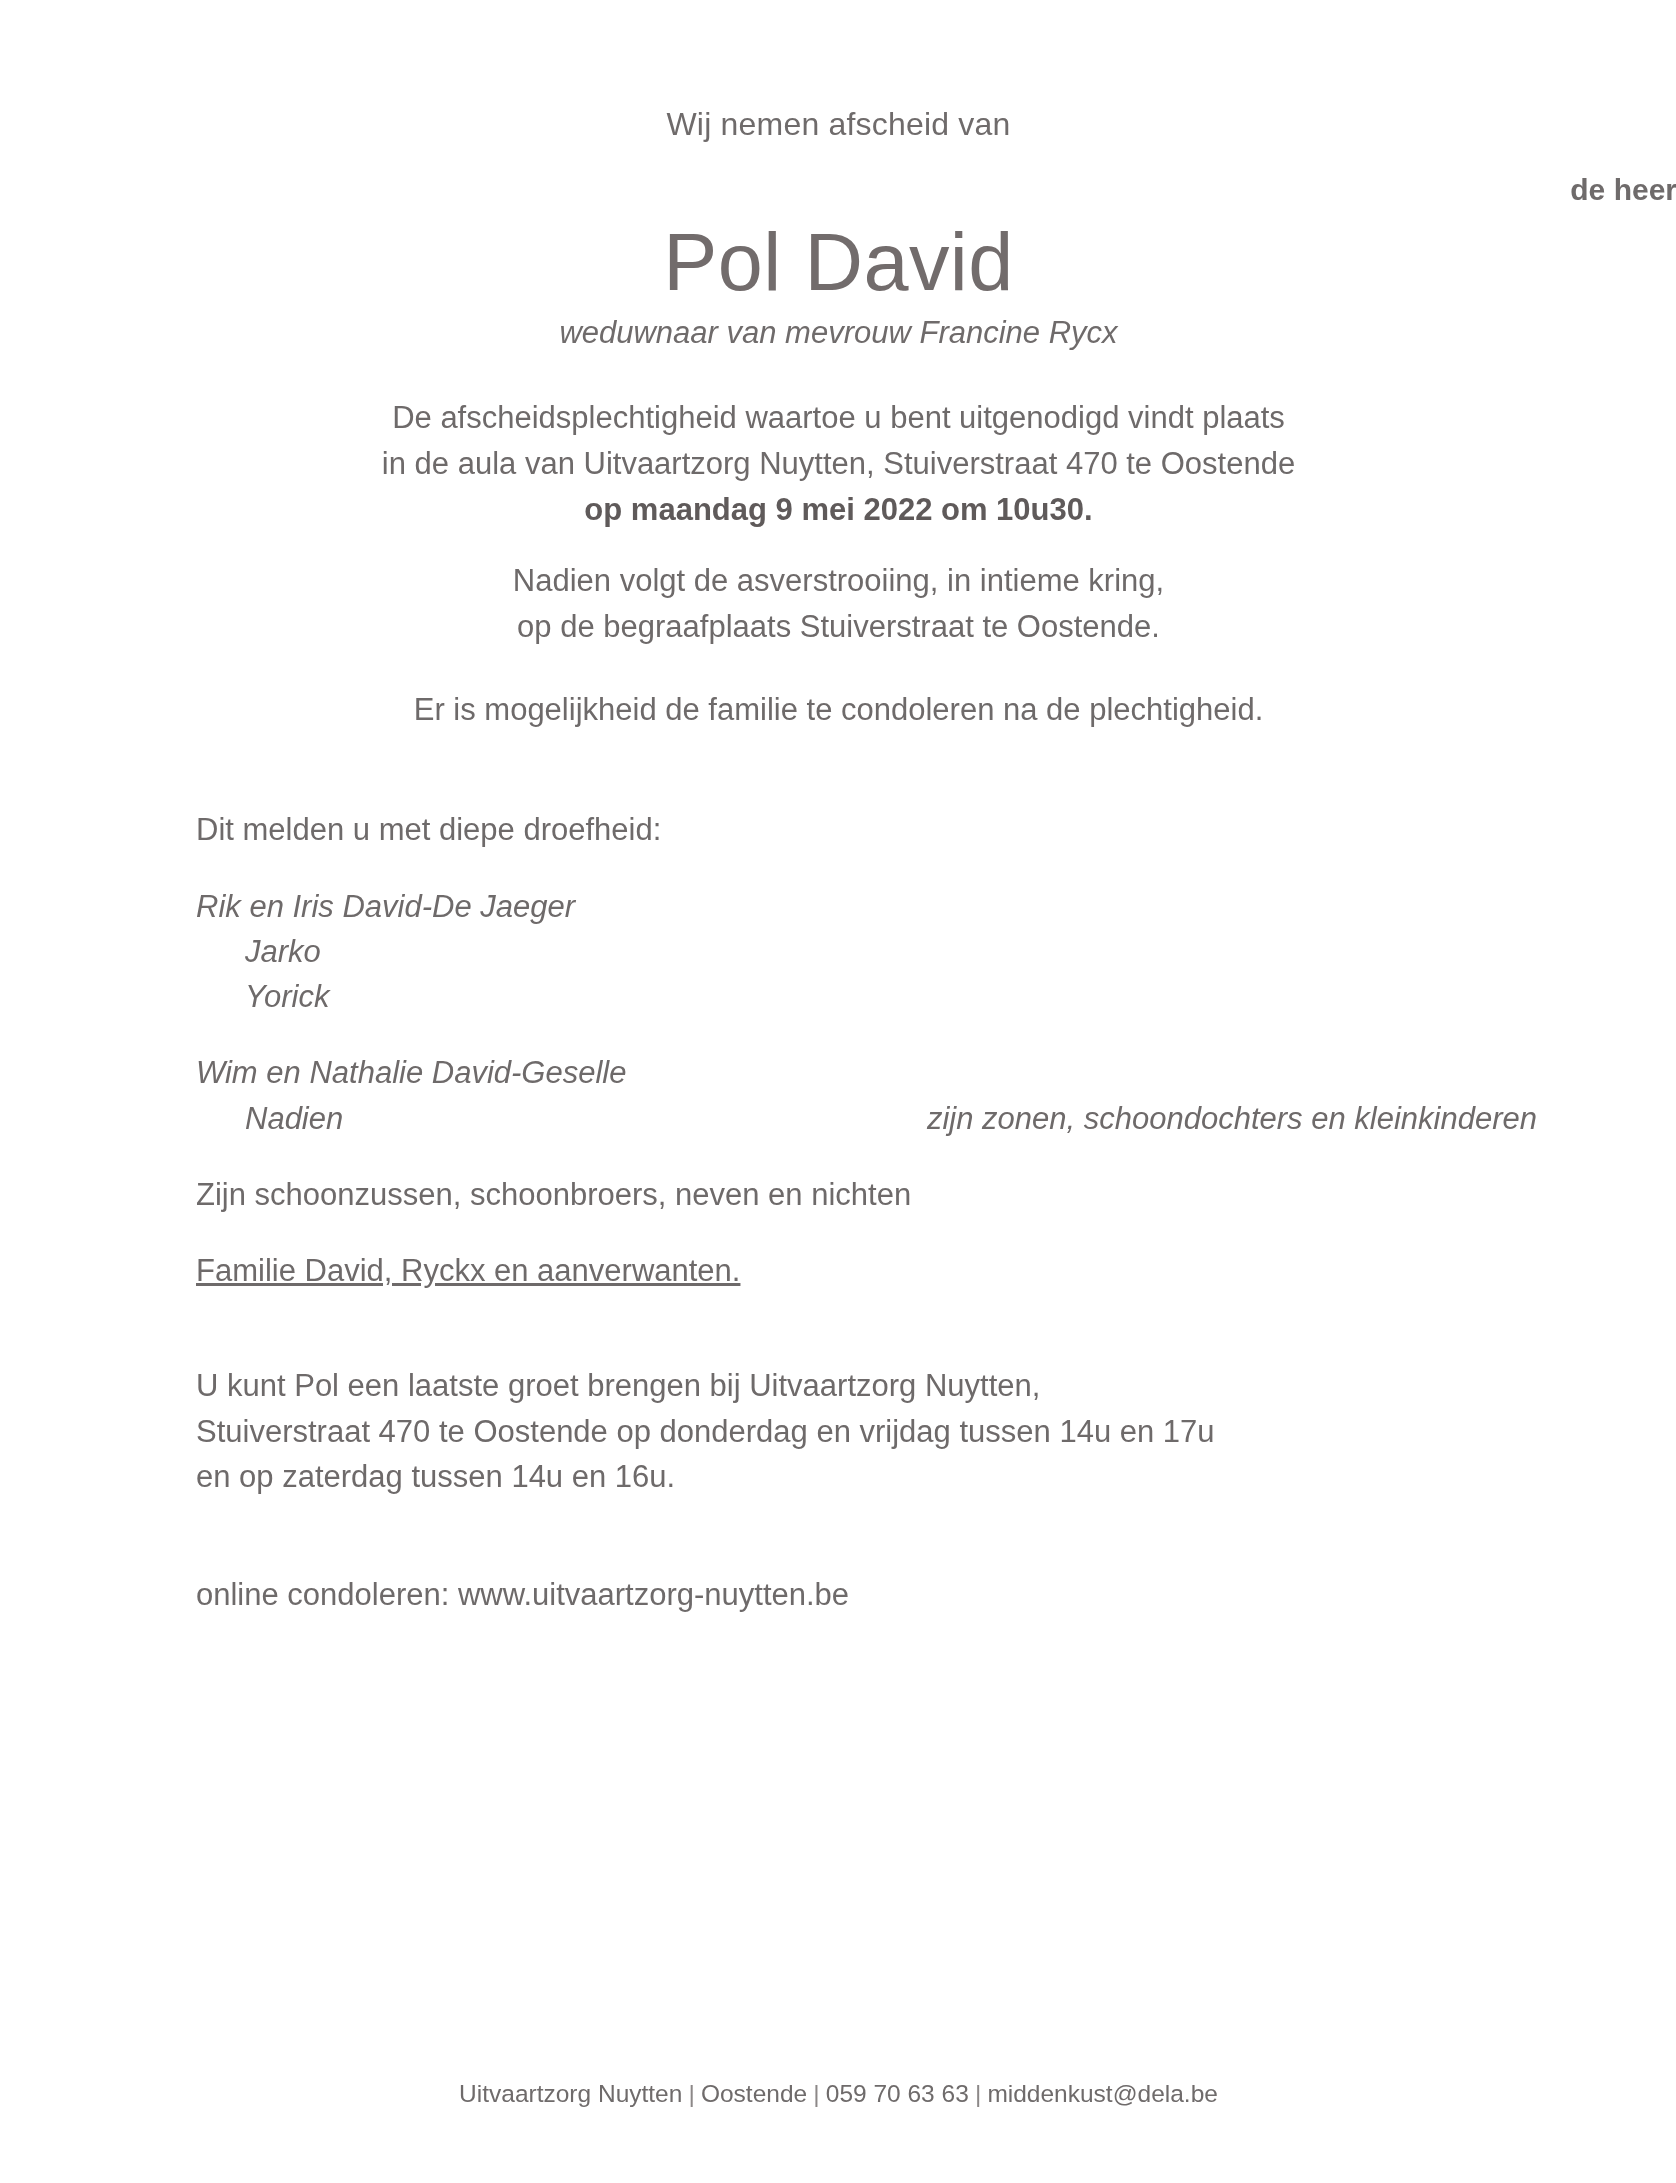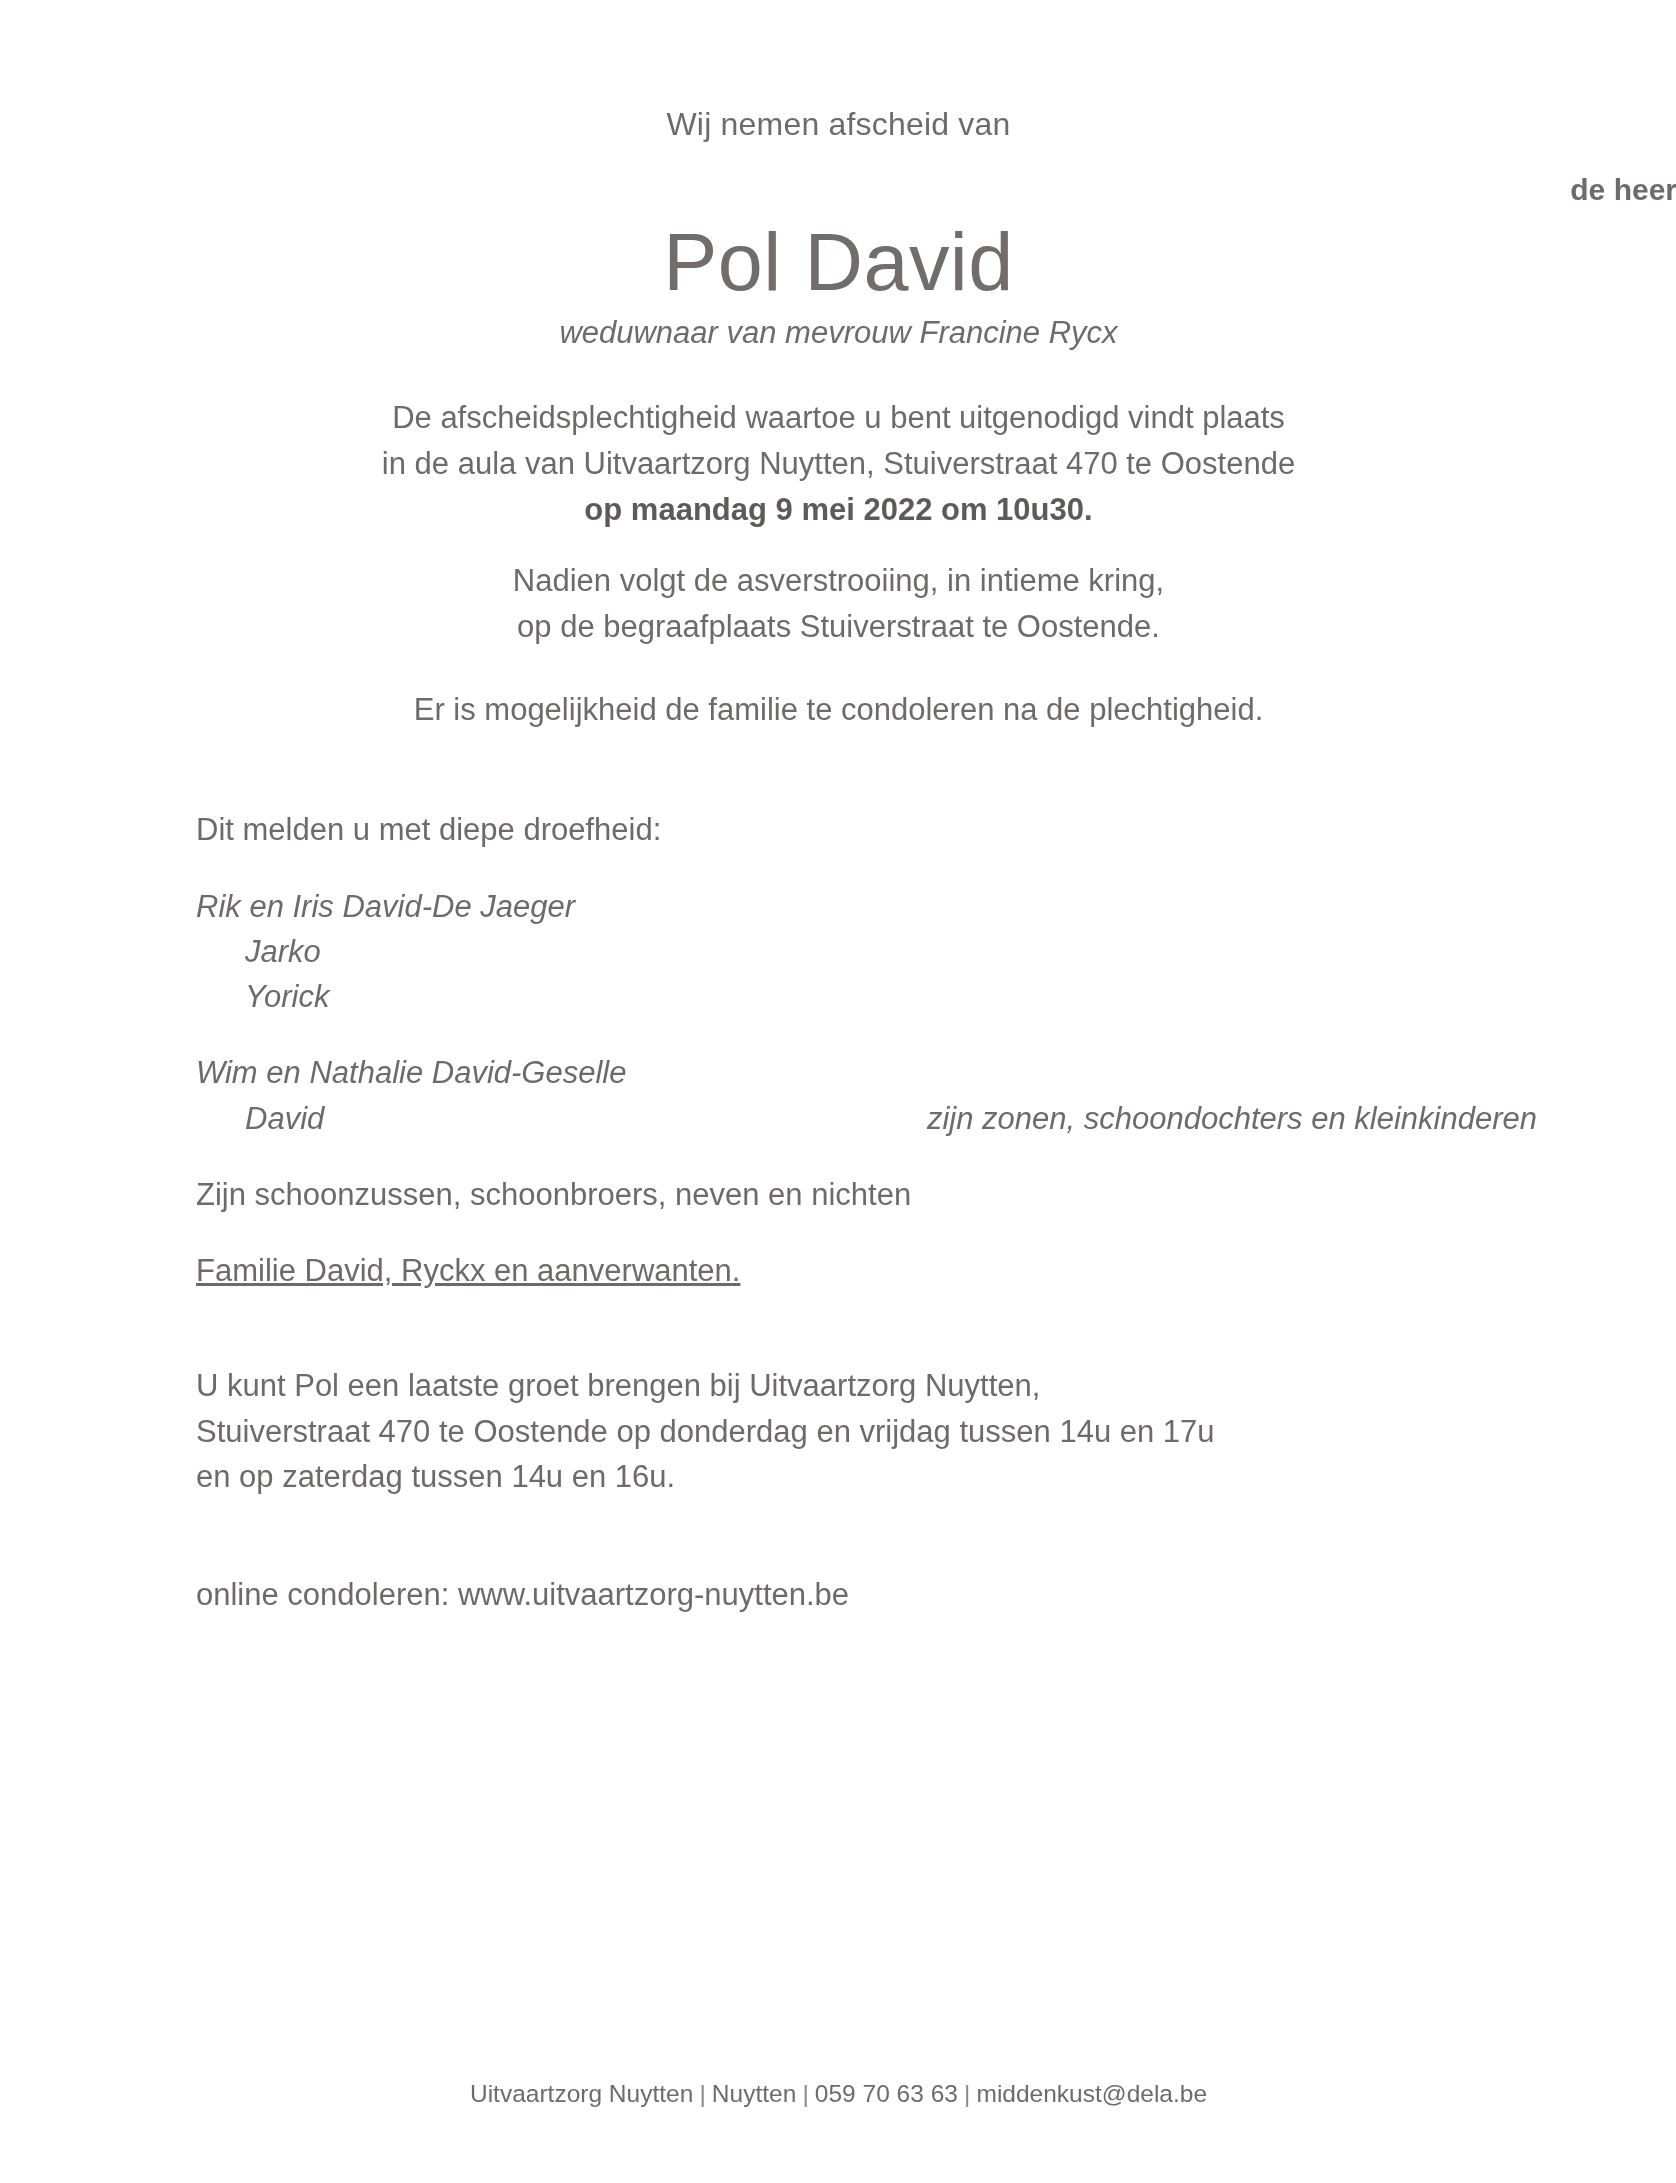--- a/index.html
+++ b/index.html
@@ -217,38 +217,38 @@
 
     <div class="family-group">
       <span class="member line">Rik en Iris David-De Jaeger</span>
       <span class="member indent line">Jarko</span>
       <span class="member indent line">Yorick</span>
     </div>
 
     <div class="family-group">
       <span class="member line">Wim en Nathalie David-Geselle</span>
       <div class="relation-row">
-        <span class="member indent line">David</span>
+        <span class="member indent line">Nadien</span>
         <span class="relation-note line">zijn zonen, schoondochters en kleinkinderen</span>
       </div>
     </div>
 
     <div class="family-line line">Zijn schoonzussen, schoonbroers, neven en nichten</div>
 
     <div class="family-line last line">Familie David, Ryckx en aanverwanten.</div>
   </div>
 
   <div class="visiting left-block">
     <div class="line">U kunt Pol een laatste groet brengen bij Uitvaartzorg Nuytten,</div>
     <div class="line">Stuiverstraat 470 te Oostende op donderdag en vrijdag tussen 14u en 17u</div>
     <div class="line">en op zaterdag tussen 14u en 16u.</div>
   </div>
 
   <div class="online left-block">
     <span class="line">online condoleren: www.uitvaartzorg-nuytten.be</span>
   </div>
 
   <div class="footer">
-    <span>Uitvaartzorg Nuytten</span><span class="sep">|</span><span>Nuytten</span><span class="sep">|</span><span>059 70 63 63</span><span class="sep">|</span><span>middenkust@dela.be</span>
+    <span>Uitvaartzorg Nuytten</span><span class="sep">|</span><span>Oostende</span><span class="sep">|</span><span>059 70 63 63</span><span class="sep">|</span><span>middenkust@dela.be</span>
   </div>
 
 </div>
 
 
 </body></html>

